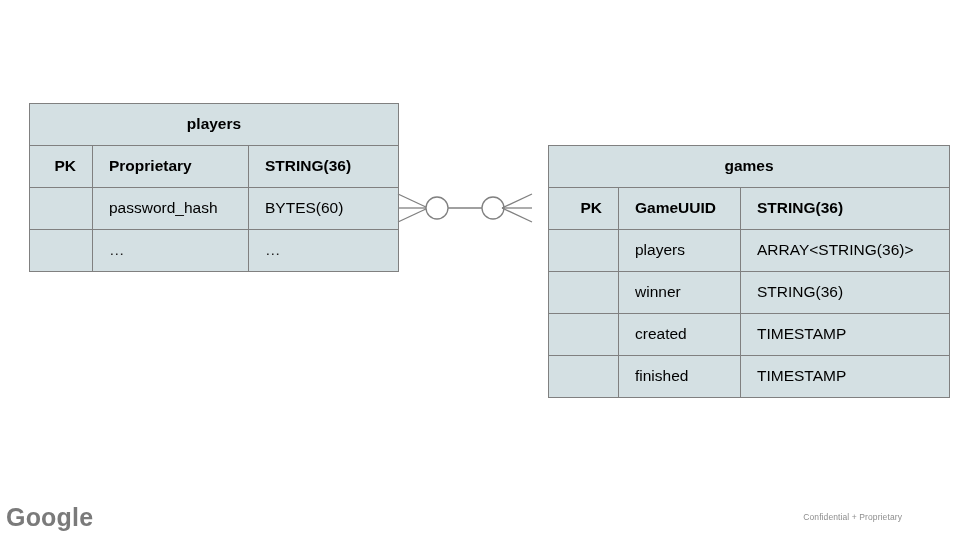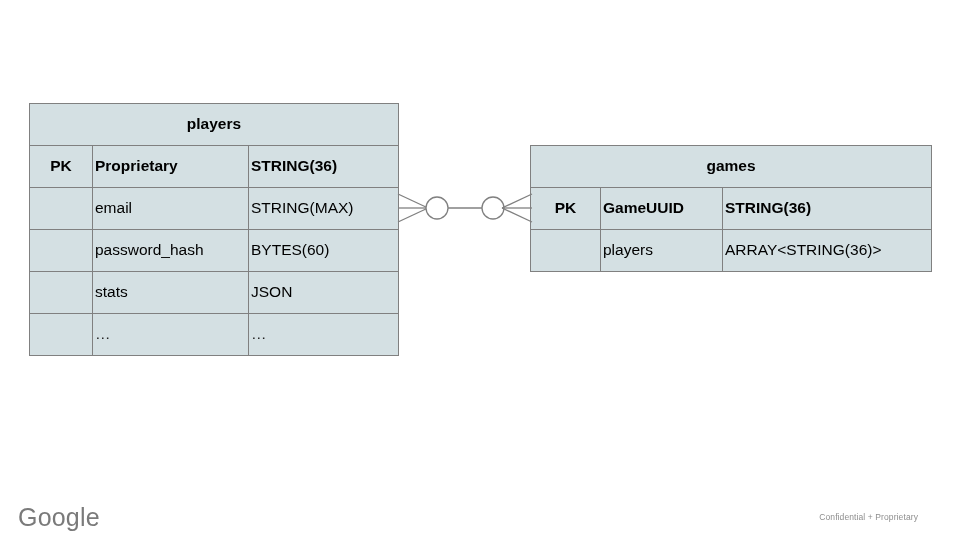--- a/index.html
+++ b/index.html
@@ -28,33 +28,33 @@
     background: #d4e0e3;
     border: 1px solid #808080;
   }
   .er-table td {
     border: 1px solid #808080;
     background: #d4e0e3;
     color: #000000;
     font-size: 15.5px;
     line-height: 1.2;
     height: 41px;
-    padding: 0 2px;
+    padding: 0 16px;
     vertical-align: middle;
     white-space: nowrap;
     overflow: hidden;
   }
   .er-title {
     text-align: center;
     font-weight: bold;
     font-size: 15.5px;
   }
   .key-cell {
     font-weight: bold;
-    text-align: center;
+    text-align: right;
     padding-left: 10px;
   }
   .pk-row td {
     font-weight: bold;
   }
   .ellipsis-row td {
     color: #222222;
   }
 
   
@@ -62,52 +62,52 @@
     left: 29px;
     top: 103px;
     width: 369px;
   }
   #players-table col.c-key   { width: 63px; }
   #players-table col.c-name  { width: 156px; }
   #players-table col.c-type  { width: 150px; }
 
   
   #games-table {
-    left: 530px;
+    left: 548px;
     top: 145px;
     width: 401px;
   }
   #games-table col.c-key   { width: 70px; }
   #games-table col.c-name  { width: 122px; }
   #games-table col.c-type  { width: 209px; }
 
   
   #relationship-connector {
     position: absolute;
     left: 390px;
     top: 180px;
     width: 150px;
     height: 56px;
     pointer-events: none;
   }
 
   
   #google-logo {
     position: absolute;
-    left: 18px;
+    left: 6px;
     top: 503px;
     font-family: "Liberation Sans", sans-serif;
     font-size: 25px;
     letter-spacing: 0.2px;
     color: #7a7a7a;
-    font-weight: 400;
+    font-weight: 700;
   }
   #confidential-note {
     position: absolute;
-    right: 42px;
+    right: 58px;
     top: 512px;
     font-size: 8.5px;
     color: #8e8e8e;
     letter-spacing: 0.1px;
   }
 </style>
 </head>
 <body>
 
 <div class="slide">
@@ -122,32 +122,22 @@
       <tr>
         <td class="er-title" colspan="3">players</td>
       </tr>
       <tr class="pk-row">
         <td class="key-cell">PK</td>
         <td>Proprietary</td>
         <td>STRING(36)</td>
       </tr>
       <tr>
         <td class="key-cell"></td>
-        <td>email</td>
-        <td>STRING(MAX)</td>
-      </tr>
-      <tr>
-        <td class="key-cell"></td>
         <td>password_hash</td>
         <td>BYTES(60)</td>
-      </tr>
-      <tr>
-        <td class="key-cell"></td>
-        <td>stats</td>
-        <td>JSON</td>
       </tr>
       <tr class="ellipsis-row">
         <td class="key-cell"></td>
         <td>…</td>
         <td>…</td>
       </tr>
     </tbody>
   </table>
 
   <table class="er-table" id="games-table">
@@ -163,20 +153,35 @@
       <tr class="pk-row">
         <td class="key-cell">PK</td>
         <td>GameUUID</td>
         <td>STRING(36)</td>
       </tr>
       <tr>
         <td class="key-cell"></td>
         <td>players</td>
         <td>ARRAY&lt;STRING(36)&gt;</td>
       </tr>
+      <tr>
+        <td class="key-cell"></td>
+        <td>winner</td>
+        <td>STRING(36)</td>
+      </tr>
+      <tr>
+        <td class="key-cell"></td>
+        <td>created</td>
+        <td>TIMESTAMP</td>
+      </tr>
+      <tr>
+        <td class="key-cell"></td>
+        <td>finished</td>
+        <td>TIMESTAMP</td>
+      </tr>
     </tbody>
   </table>
 
   <svg id="relationship-connector" width="150" height="56" viewBox="0 0 150 56">
     <g fill="none" stroke="#808080" stroke-width="1.3">
 
       <line x1="8" y1="28" x2="38" y2="28"></line>
       <line x1="8" y1="14" x2="38" y2="28"></line>
       <line x1="8" y1="42" x2="38" y2="28"></line>
 

